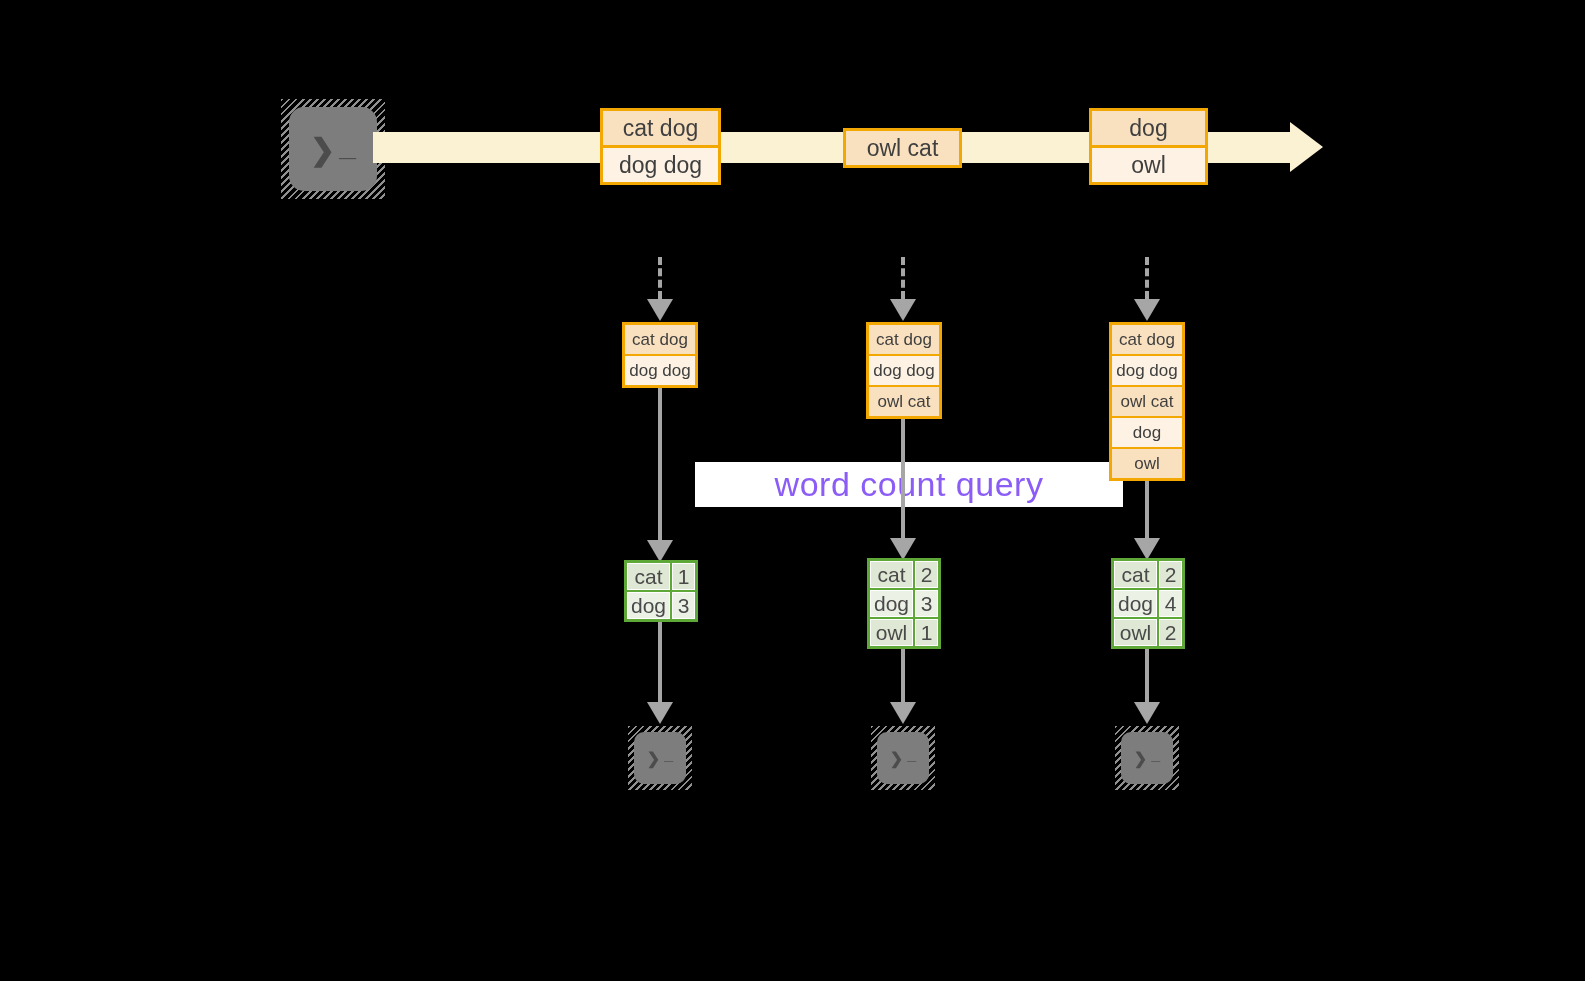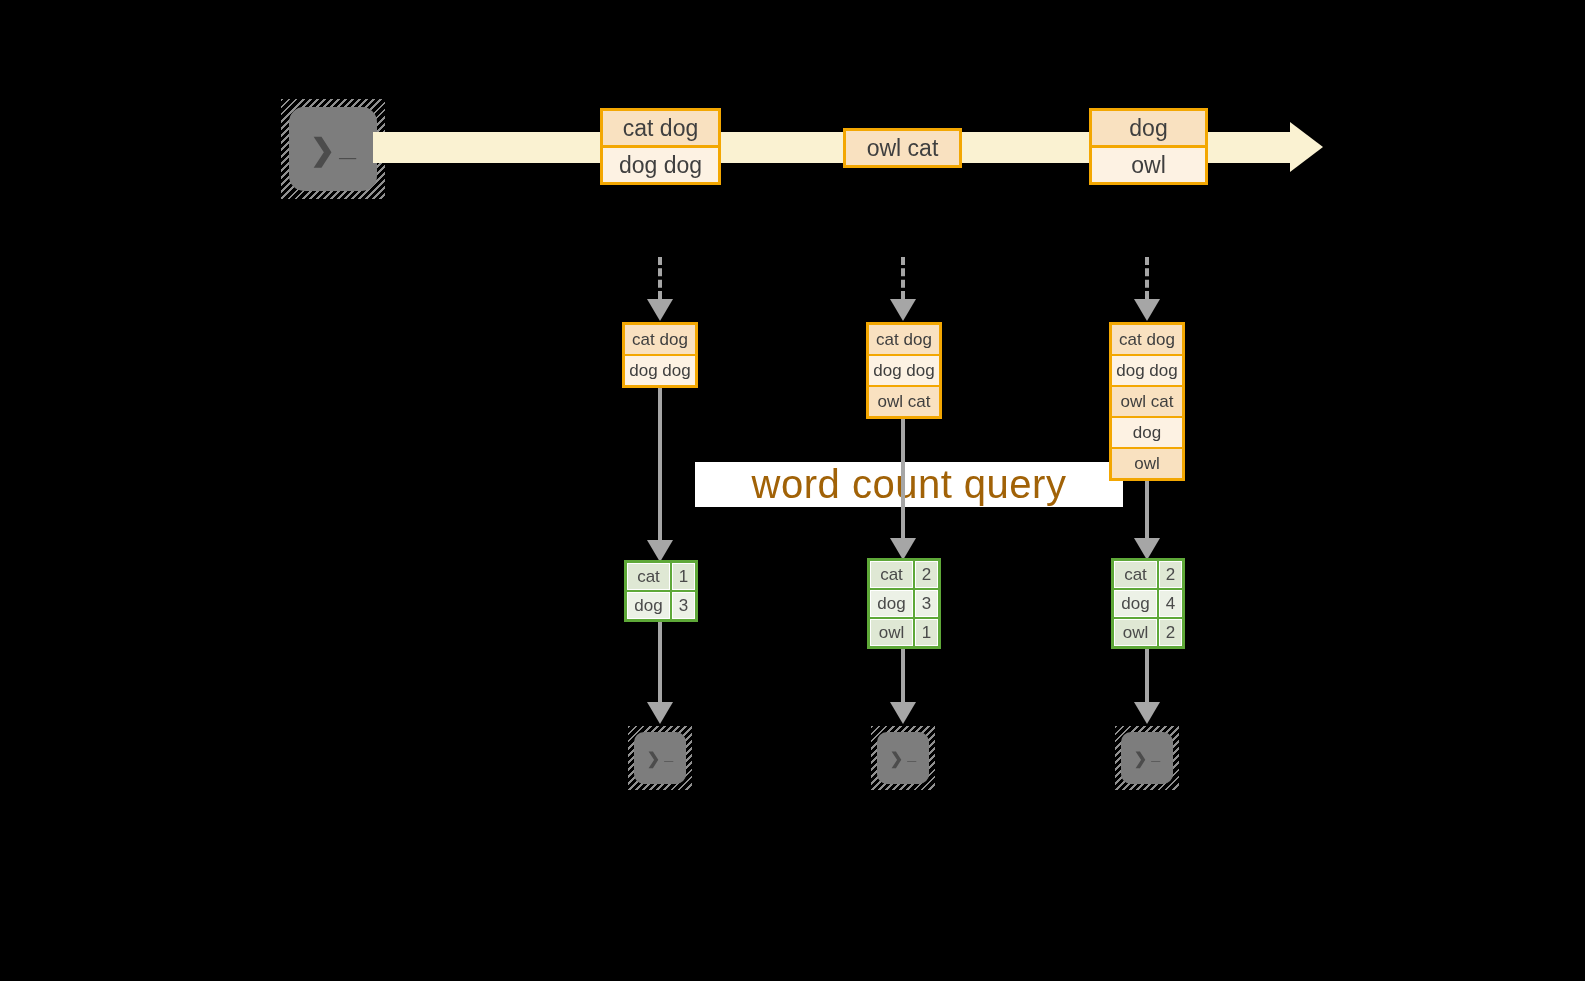--- a/index.html
+++ b/index.html
@@ -44,31 +44,31 @@
   .vline { position:absolute; width:4px; background:#a6a6a6; z-index:2; }
   .vdash { position:absolute; width:0; border-left:4px dashed #a6a6a6; z-index:2; }
   .vhead {
     position:absolute; width:0; height:0; z-index:2;
     border-top:22px solid #a6a6a6; border-left:13px solid transparent; border-right:13px solid transparent;
   }
   
   .query-band {
     position:absolute; left:695px; top:462px; width:428px; height:45px; background:#ffffff; z-index:1;
     display:flex; align-items:center; justify-content:center;
-    font-size:40px; font-weight:300; color:#a16207; letter-spacing:0.5px;
+    font-size:34px; font-weight:300; color:#8b5cf6; letter-spacing:0.5px;
   }
   
   .gtable {
     position:absolute; box-sizing:border-box; z-index:3;
     border:2px solid #5ea838; background:#5ea838; padding:1px;
     display:grid; grid-template-columns:43px 23px; gap:2px;
   }
   .gtable .gcell {
     box-sizing:border-box; height:27px; border:1px solid #ffffff;
-    background:#dfe8d4; color:#4a4a4a; font-size:17px;
+    background:#dfe8d4; color:#4a4a4a; font-size:21px;
     display:flex; align-items:center; justify-content:center;
   }
   .gtable .gcell.lt { background:#ecf1e6; }
 </style>
 </head>
 <body>
 
 <div class="canvas">
 
   <div class="hatch term-large" style="left:281px; top:99px; width:104px; height:100px;">

